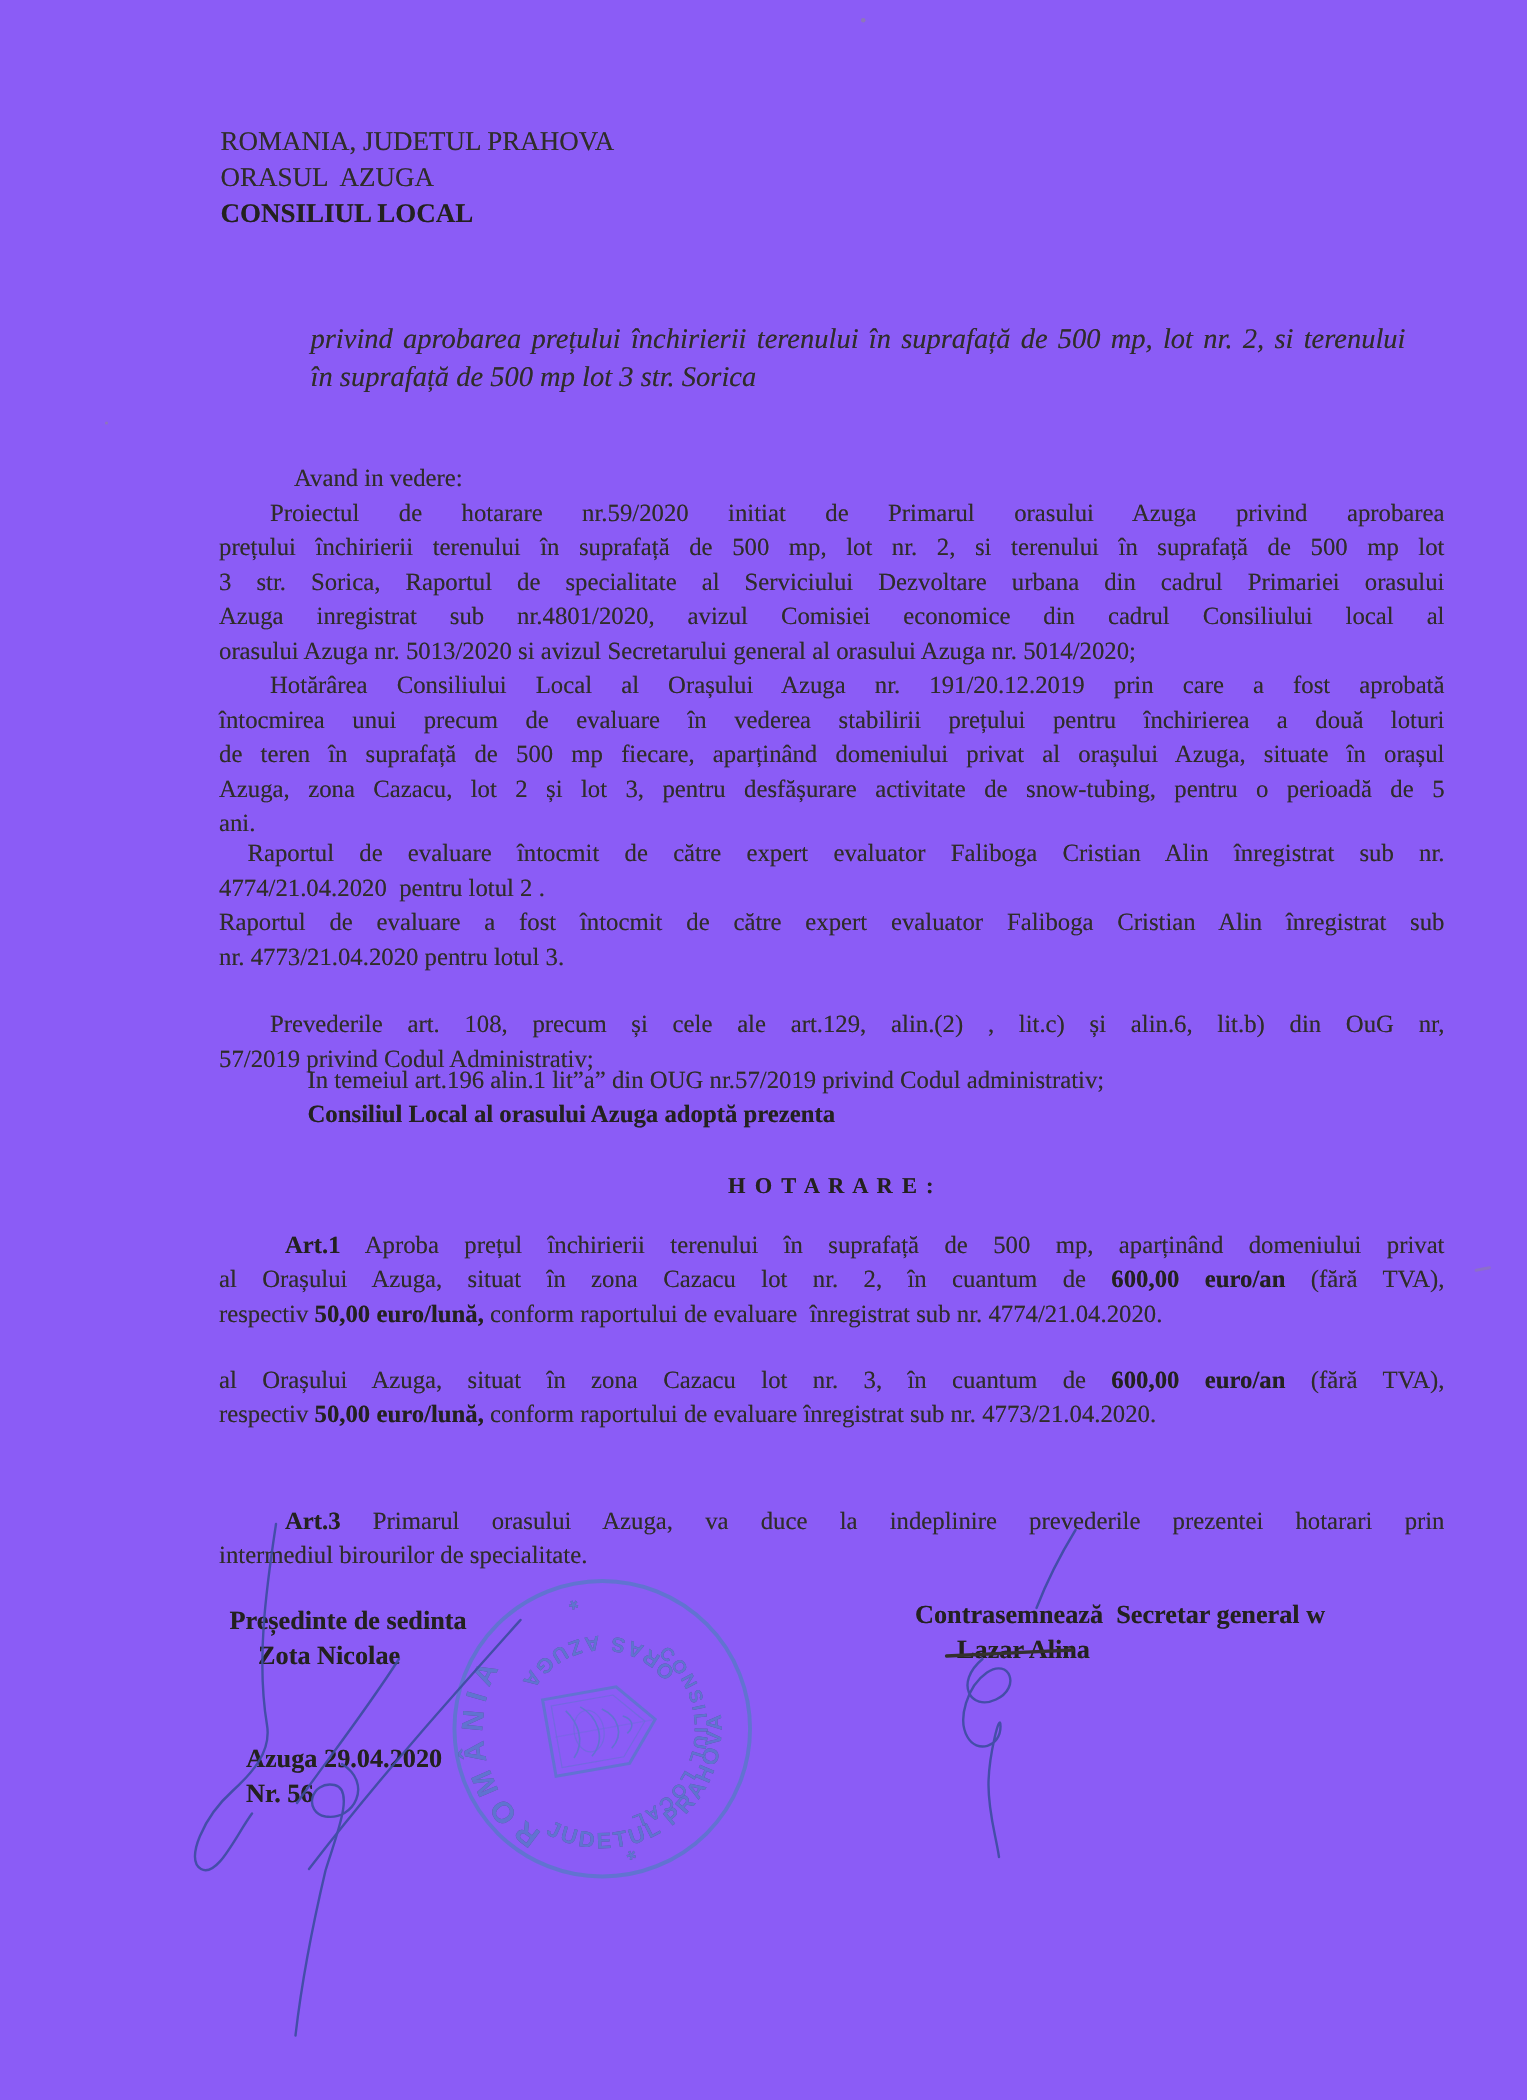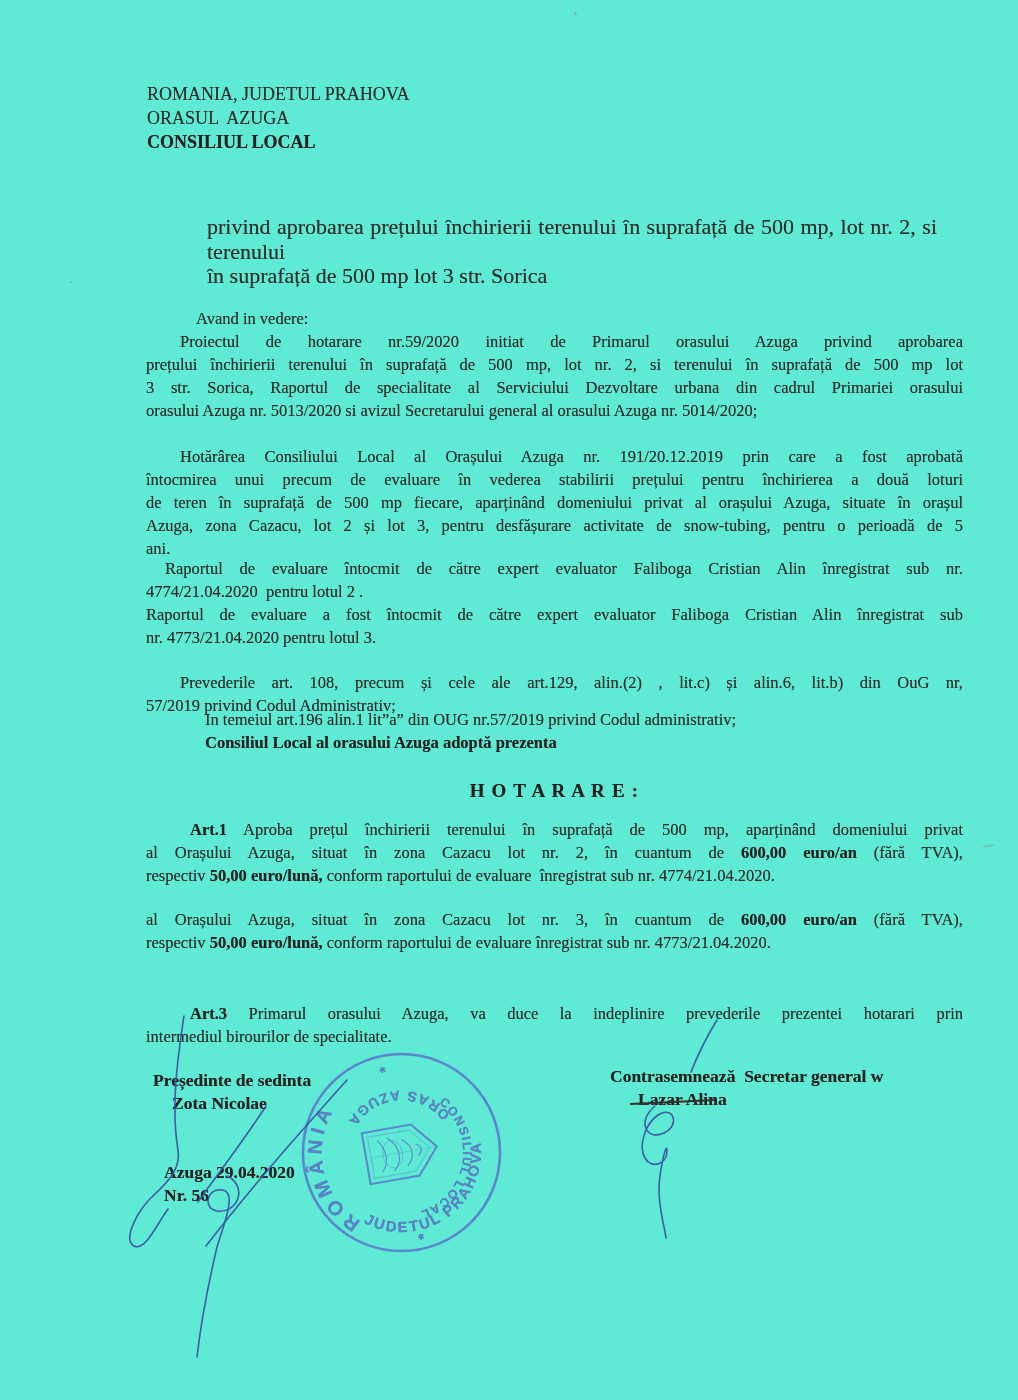--- a/index.html
+++ b/index.html
@@ -1,40 +1,40 @@
 <!DOCTYPE html>
 <html><head>
 <meta charset="utf-8">
 <style>
   html,body{margin:0;padding:0;background:#e8e6e1;}
   .page{
     position:relative;width:1018px;height:1400px;overflow:hidden;
-    background:#5eead4;
+    background:#8b5cf6;
     font-family:"Liberation Serif","DejaVu Serif",serif;
     color:#2f2d2a;
   }
   .block{position:absolute;}
   .line{min-height:23px;line-height:23px;white-space:pre-wrap;font-size:16.5px;}
   .hdr .line{line-height:24px;font-size:18px;}
-  .sub .line{line-height:24.5px;font-size:22px;}
+  .sub .line{line-height:24.5px;font-size:19px;font-style:italic;}
   .sig .line{line-height:23px;font-size:17.5px;}
   .nrdate .line{line-height:22.5px;font-size:17.5px;}
   .j{text-align:justify;text-align-last:justify;text-justify:inter-word;white-space:normal;}
   .ind1{padding-left:34px;}
   .ind2{padding-left:19px;}
   .ind3{padding-left:44px;}
   .sig .line.ind-a{padding-left:19px;}
   .sig .line.ind-b{padding-left:28px;}
   b{color:#232120;}
   .doc-title{
     font-size:19.5px;font-weight:bold;letter-spacing:.5px;text-align:center;
     line-height:24px;color:#232120;
   }
   .decision-heading{
-    font-size:19px;font-weight:bold;letter-spacing:1.2px;text-align:center;
+    font-size:15px;font-weight:bold;letter-spacing:1.2px;text-align:center;
     line-height:24px;color:#232120;
   }
   .txt{text-shadow:0 0 .4px rgba(47,45,42,.55);}
   .speck{position:absolute;border-radius:50%;background:#8f8d88;opacity:.55;}
   svg{position:absolute;}
   .penlayer{pointer-events:none;}
 </style>
 </head>
 <body>
 
@@ -51,20 +51,21 @@
       <div class="line"><span>în suprafață de 500 mp lot 3 str. Sorica</span></div>
     </div>
 
   <div class="block" style="left:162px;top:307px;width:817px;">
       <div class="line ind1"><span>Avand in vedere:</span></div>
     </div>
   <div class="block" style="left:146px;top:330px;width:817px;">
       <div class="line j ind1"><span>Proiectul de hotarare nr.59/2020 initiat de Primarul orasului Azuga privind aprobarea</span></div>
       <div class="line j"><span>prețului închirierii terenului în suprafață de 500 mp, lot nr. 2, si terenului în suprafață de 500 mp lot</span></div>
       <div class="line j"><span>3 str. Sorica, Raportul de specialitate  al Serviciului Dezvoltare urbana din cadrul Primariei orasului</span></div>
+      <div class="line j"><span>Azuga inregistrat sub nr.4801/2020, avizul Comisiei economice din cadrul Consiliului local al</span></div>
       <div class="line"><span>orasului Azuga nr. 5013/2020 si avizul Secretarului general al orasului Azuga nr. 5014/2020;</span></div>
     </div>
   <div class="block" style="left:146px;top:445px;width:817px;">
       <div class="line j ind1"><span>Hotărârea Consiliului Local al Orașului Azuga nr. 191/20.12.2019 prin care a fost aprobată</span></div>
       <div class="line j"><span>întocmirea unui precum  de evaluare în vederea stabilirii prețului pentru  închirierea a două loturi</span></div>
       <div class="line j"><span>de teren în suprafață de 500 mp fiecare, aparținând domeniului privat al orașului Azuga, situate în orașul</span></div>
       <div class="line j"><span>Azuga, zona Cazacu, lot 2 și lot 3,  pentru desfășurare activitate de snow-tubing,  pentru o perioadă de 5</span></div>
       <div class="line"><span>ani.</span></div>
     </div>
   <div class="block" style="left:146px;top:557px;width:817px;">

